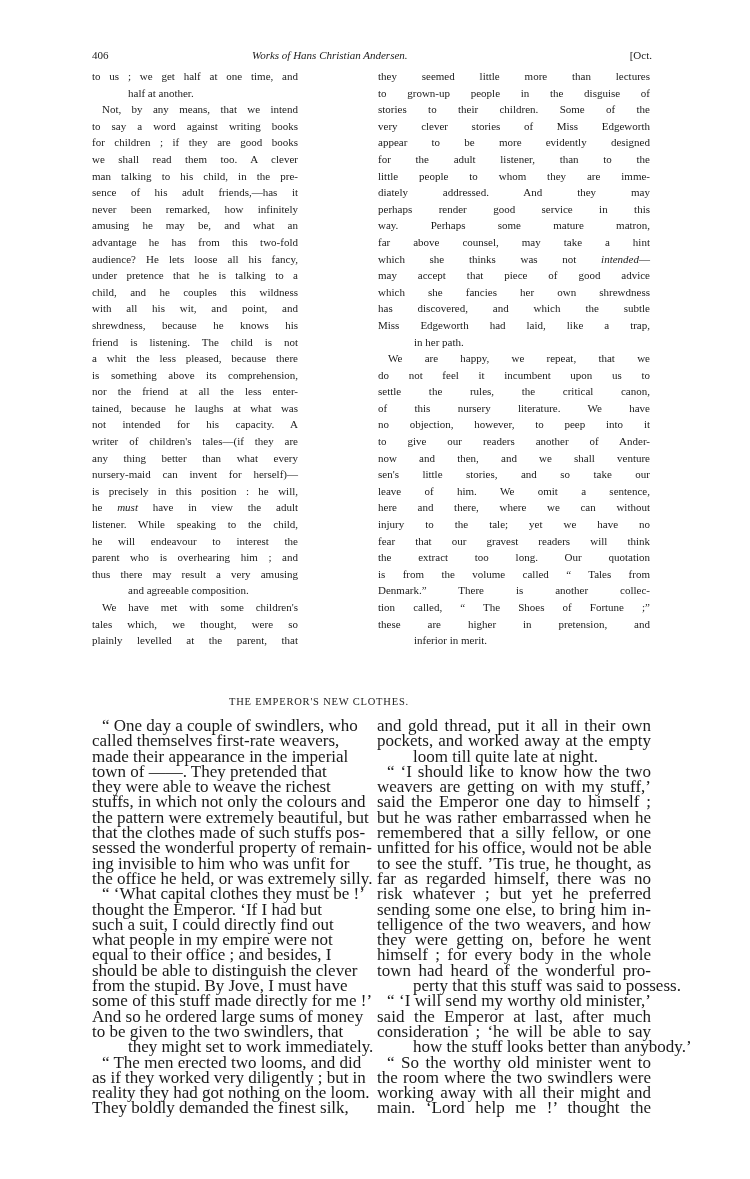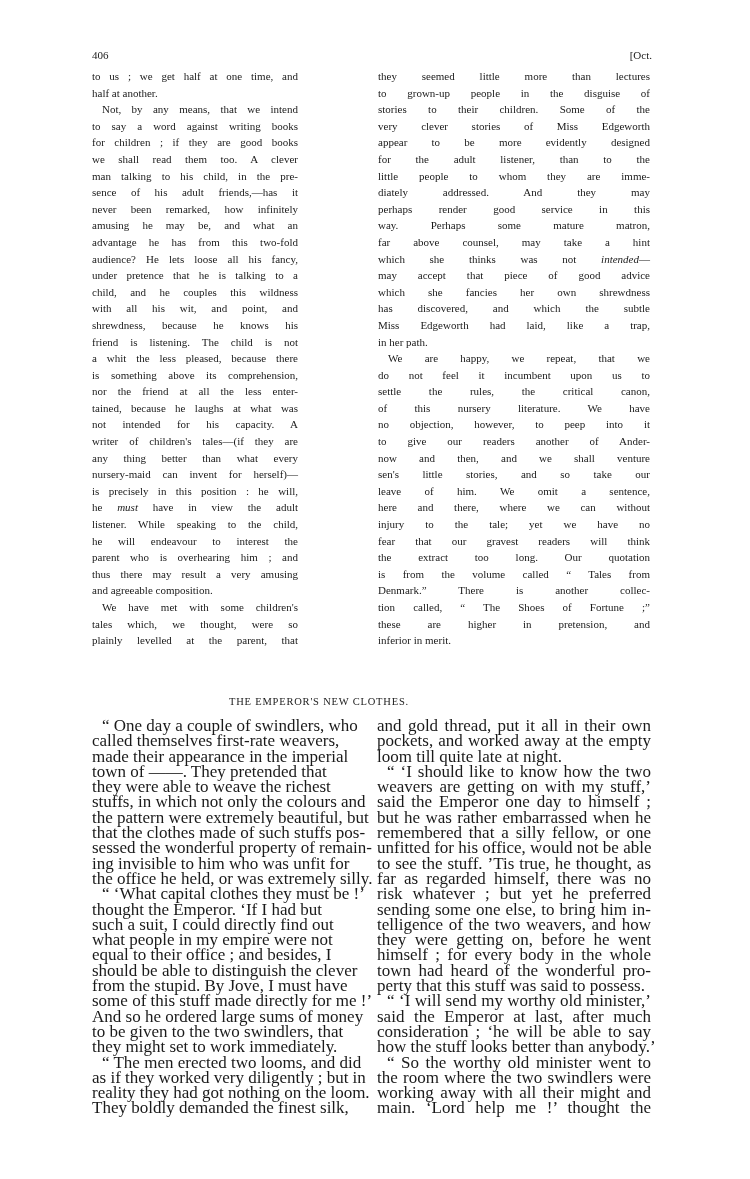--- a/index.html
+++ b/index.html
@@ -3,36 +3,37 @@
   <meta charset="utf-8">
   <style>
     html, body { margin: 0; padding: 0; background: #ffffff; }
     body { width: 750px; height: 1179px; position: relative; overflow: hidden; color: #1a1a1a; font-family: "Liberation Serif", "DejaVu Serif", serif; }
     .header { position: absolute; top: 49px; left: 92px; width: 560px; height: 20px; font-size: 11px; }
     .page-num { position: absolute; left: 0; top: 0; }
     .running-title { position: absolute; left: 160px; top: 0; font-style: italic; }
     .running-date { position: absolute; right: 0; top: 0; }
     .col { position: absolute; font-size: 11px; line-height: 16.6px; }
     .col .ln { white-space: nowrap; display: block; text-align: justify; text-align-last: justify; height: 16.6px; overflow: visible; }
-    .col .ln.last { text-align-last: left; }
+    .col .ln.last { text-align-last: left; margin-left: 36px; }
     .col .ln.indent { padding-left: 10px; }
     .col.small { font-size: 17px; line-height: 15.3px; }
     .col.small .ln { height: 15.3px; }
     .upper-left { top: 68px; left: 92px; width: 206px; }
     .upper-right { top: 68px; left: 378px; width: 272px; }
     .lower-left { top: 718px; left: 92px; width: 206px; }
     .lower-right { top: 718px; left: 377px; width: 274px; }
     .section-title { position: absolute; top: 696px; left: 0; width: 608px; text-align: center; font-size: 10.5px; letter-spacing: 0.8px; padding-left: 30px; box-sizing: border-box; }
     .ital { font-style: italic; }
   </style>
 </head>
 <body>
 
 <div class="header">
   <span class="page-num">406</span>
+  <span class="running-title">Works of Hans Christian Andersen.</span>
   <span class="running-date">[Oct.</span>
 </div>
 
 <div class="col upper-left" id="upper-left">
     <span class="ln">to us ;  we get half at one time, and</span>
     <span class="ln last">half at another.</span>
     <span class="ln indent">Not, by any means, that we intend</span>
     <span class="ln">to say a word against writing books</span>
     <span class="ln">for children ; if they are good books</span>
     <span class="ln">we shall read them too.  A clever</span>

